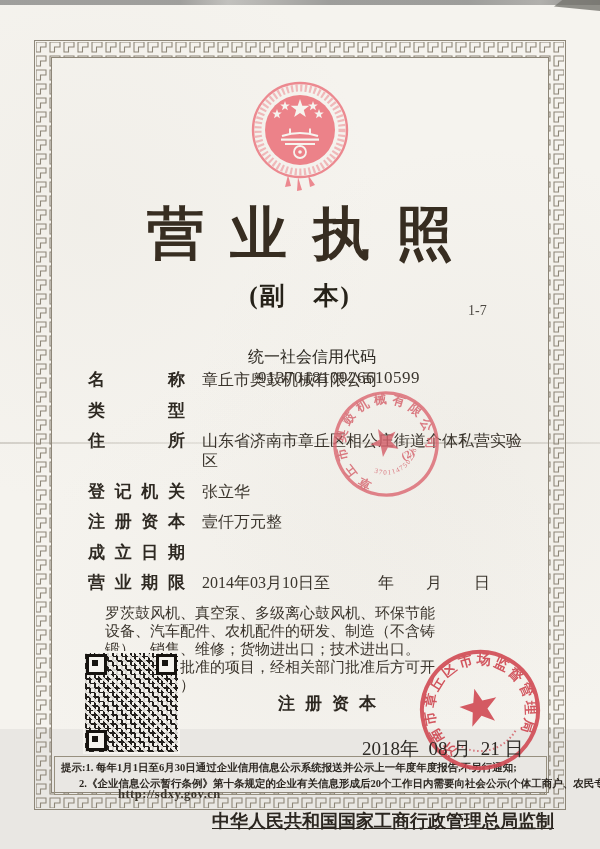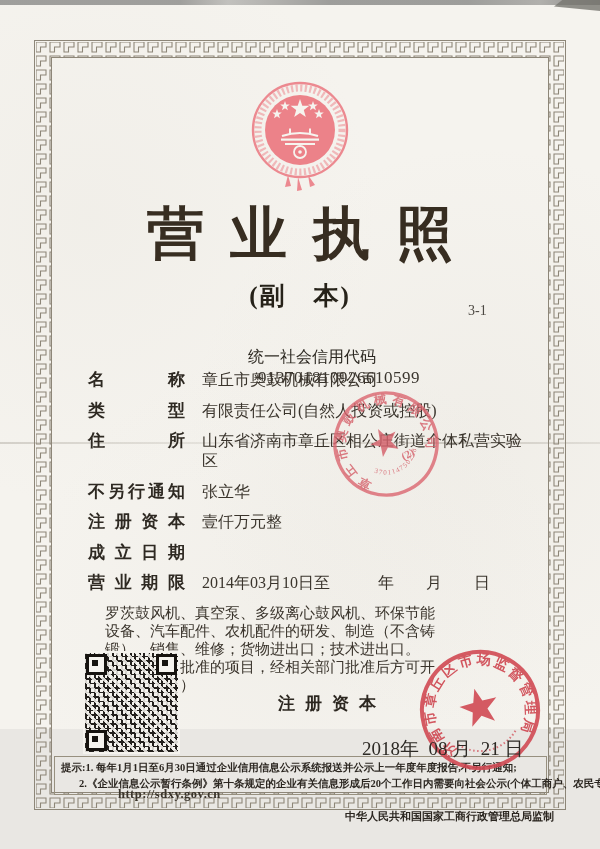--- a/index.html
+++ b/index.html
@@ -61,21 +61,21 @@
 
   .hint-box{position:absolute;left:54px;top:756px;width:491px;height:37px;
     border:1px solid #97907f;z-index:4;background:rgba(245,243,238,.0);}
   .hint-line{font-size:10.5px;font-weight:bold;color:#2b2620;line-height:13.5px;white-space:nowrap;}
   .hint-1{margin:4px 0 0 6px;}
   .hint-2{margin:2px 0 0 24px;}
   .publicity-url{position:absolute;left:118px;top:787px;font-size:12.5px;font-weight:bold;
     color:#3a342b;z-index:7;letter-spacing:.5px;}
 
   .footer-left{position:absolute;left:36px;top:816px;font-size:13px;font-weight:bold;color:#2b2620;}
-  .footer-right{position:absolute;right:46px;top:809px;font-size:11px;font-weight:bold;color:#2b2620;}
+  .footer-right{position:absolute;right:46px;top:809px;font-size:18px;font-weight:bold;color:#2b2620;text-decoration:underline;}
 </style>
 </head>
 <body>
 
 <div class="page">
 
   <div class="scan-top-band"></div>
   <div class="scan-corner"></div>
   <div class="fold-line"></div>
 
@@ -109,42 +109,41 @@
     <rect x="59" y="48.5" width="2" height="6" fill="#f6f4ef"></rect>
     <circle cx="50" cy="72" r="6" fill="none" stroke="#f6f4ef" stroke-width="1.8"></circle>
     <circle cx="50" cy="72" r="1.8" fill="#f6f4ef"></circle>
     <path d="M38 95 l-3 12 6 -1 z" fill="#ec8990"></path>
     <path d="M48 97 l-1 14 5 -1 z" fill="#ec8990"></path>
     <path d="M58 95 l2 12 5 -2 z" fill="#ec8990"></path>
   </svg>
 
   <div class="doc-title">营业执照</div>
   <div class="doc-subtitle">(副　本)</div>
-  <div class="page-no">3-1</div>
+  <div class="page-no">1-7</div>
 
   <div class="credit-line">
     <span class="credit-label">统一社会信用代码</span>
     <span class="credit-code">913701810926610599</span>
   </div>
 
   <div class="rows">
     <div class="row">
       <div class="row-label">名称</div>
       <div class="row-value">章丘市奥鼓机械有限公司</div>
     </div>
     <div class="row">
       <div class="row-label">类型</div>
-      <div class="row-value">有限责任公司(自然人投资或控股)</div>
     </div>
     <div class="row">
       <div class="row-label">住所</div>
       <div class="row-value">山东省济南市章丘区相公庄街道个体私营实验区</div>
     </div>
     <div class="row">
-      <div class="row-label">不另行通知</div>
+      <div class="row-label">登记机关</div>
       <div class="row-value">张立华</div>
     </div>
     <div class="row">
       <div class="row-label">注册资本</div>
       <div class="row-value">壹仟万元整</div>
     </div>
     <div class="row">
       <div class="row-label">成立日期</div>
     </div>
     <div class="row">

